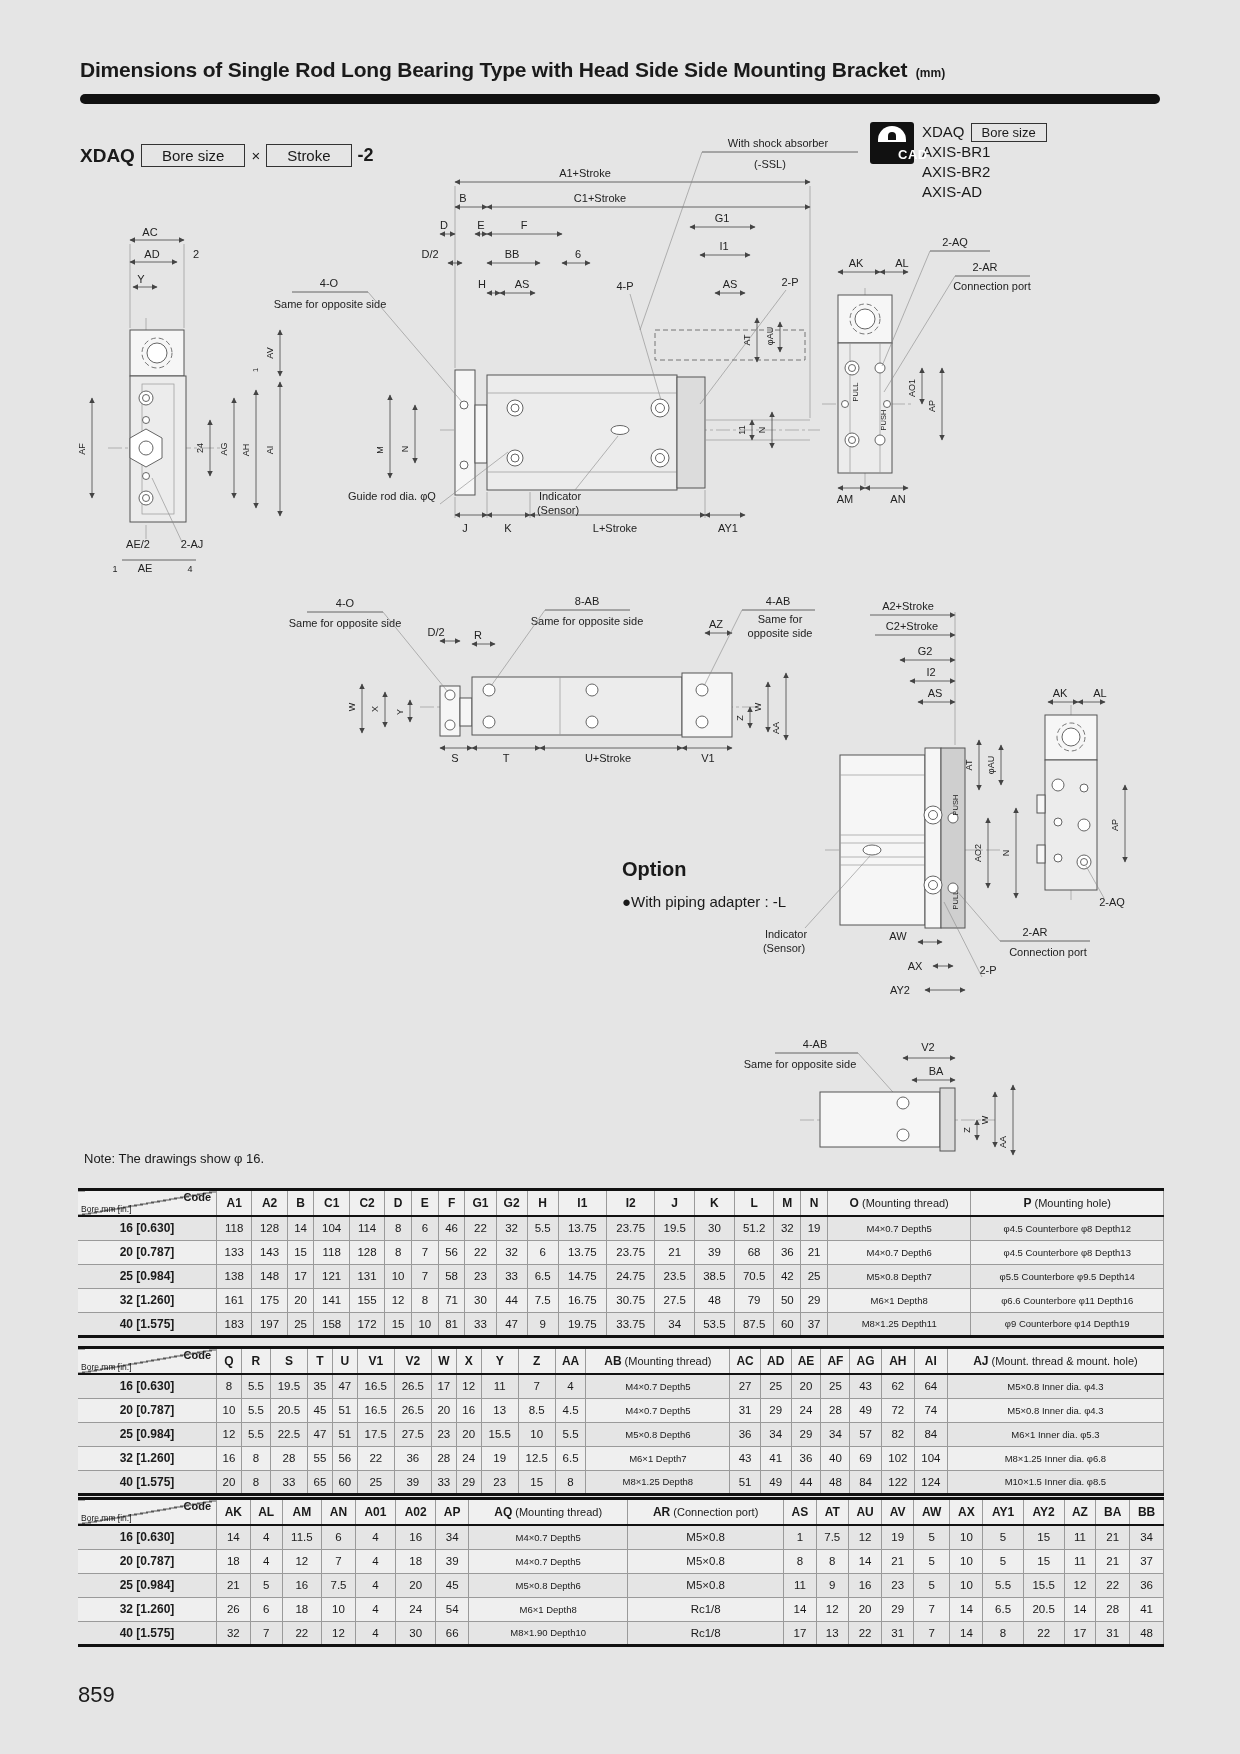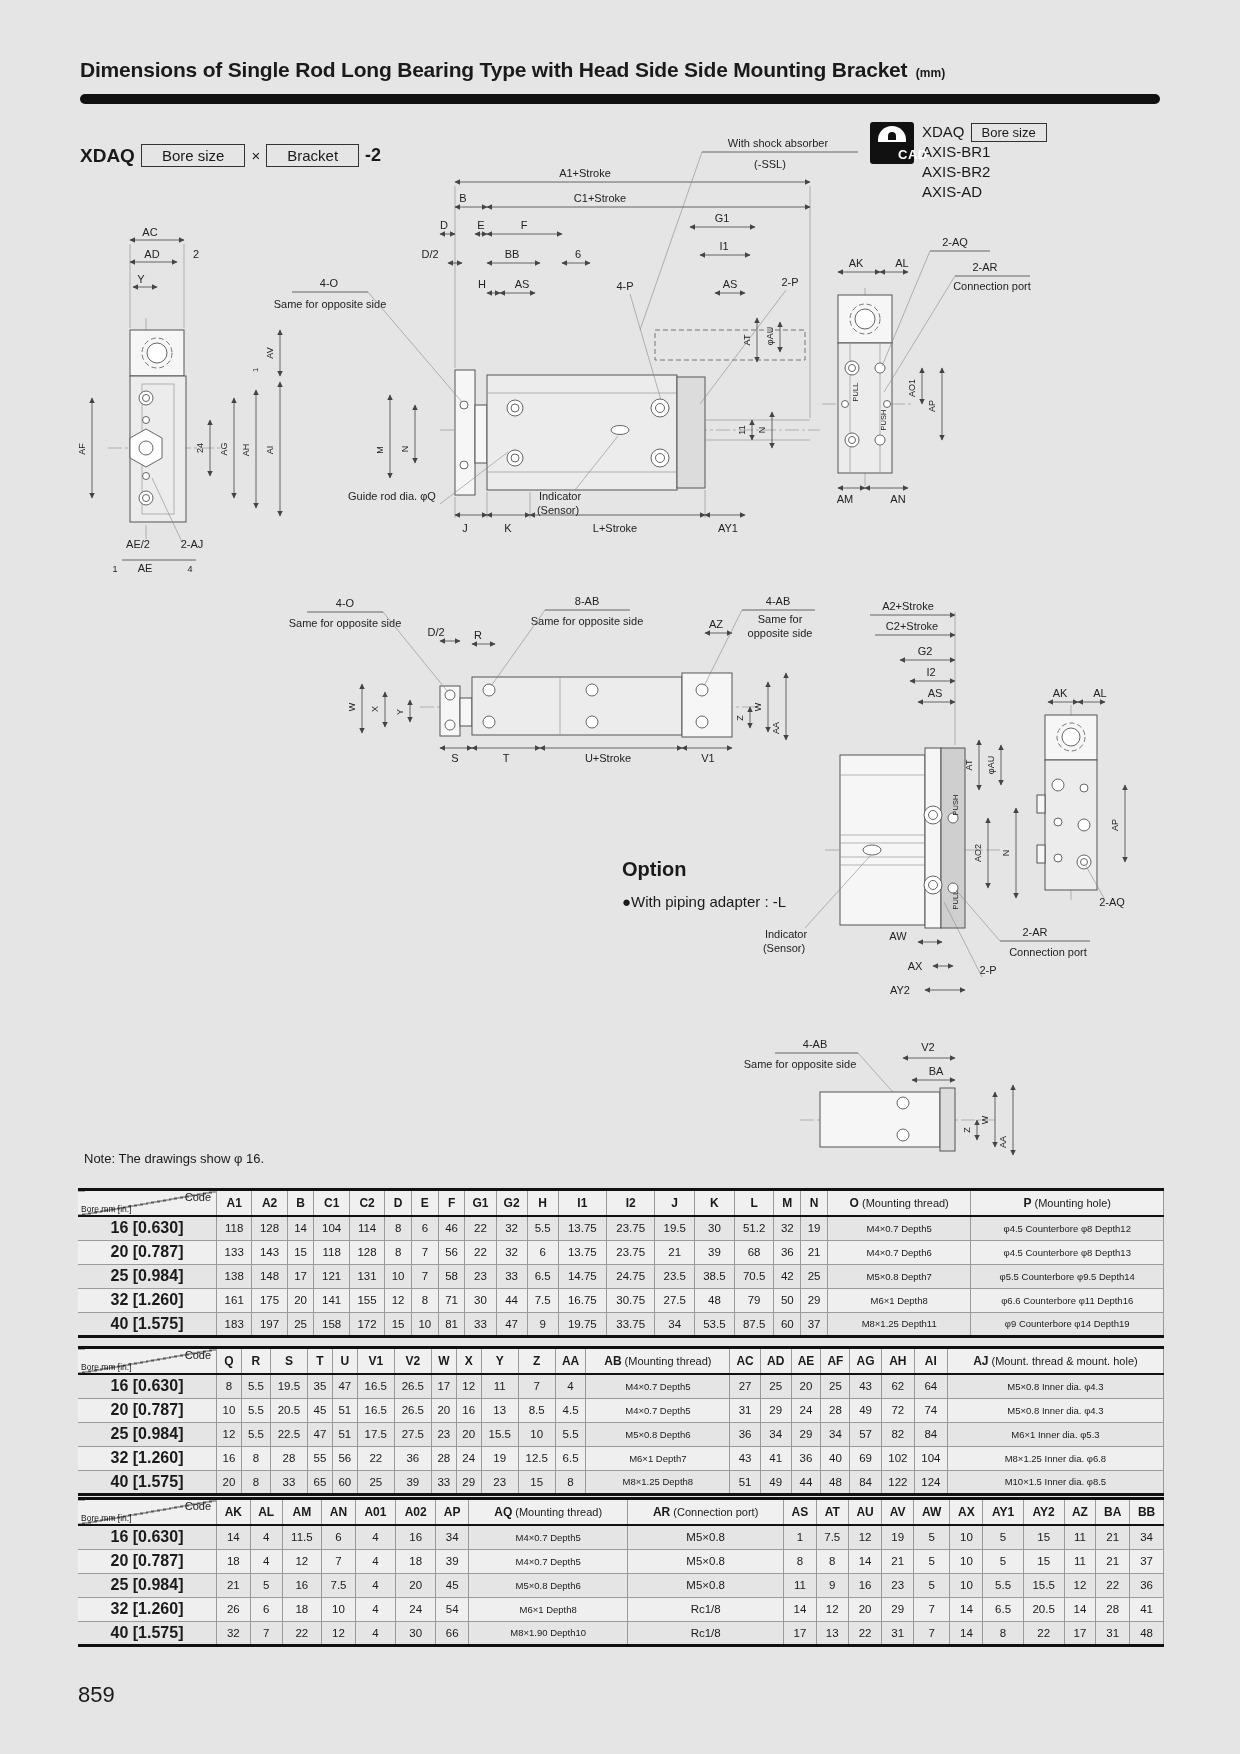--- a/index.html
+++ b/index.html
@@ -50,47 +50,47 @@
   svg text.xs{font-size:7.5px;}
   
   .dimtable{position:absolute;left:78px;width:1086px;border-collapse:collapse;
             border-top:3px solid #111;border-bottom:3px solid #111;}
   .dimtable th,.dimtable td{border:1px solid #9a9a9a;padding:2px 3px;text-align:center;white-space:nowrap;}
   .dimtable thead tr{background:#f0f0f0;}
   .dimtable thead th{border-bottom:2.5px solid #111;font-size:12px;height:20px;}
   .dimtable thead th .hdesc{font-weight:normal;font-size:11px;}
   .dimtable tbody tr{height:24px;}
   .dimtable tbody tr:nth-child(even){background:#efefef;}
-  .dimtable th.bore{width:132px;font-size:16px;border-left:none;}
+  .dimtable th.bore{width:132px;font-size:12px;border-left:none;}
   .dimtable td{font-size:11.5px;}
   .dimtable td.small{font-size:9.5px;}
   .dimtable th.corner{position:relative;width:132px;border-left:none;
      background-image:linear-gradient(to bottom right,transparent 48.5%,#555 48.5%,#555 51.5%,transparent 51.5%);}
-  .dimtable th.corner .code{position:absolute;right:5px;top:0;font-size:11px;font-weight:normal;padding-left:48px;}
+  .dimtable th.corner .code{position:absolute;right:5px;top:0;font-size:11px;font-weight:bold;padding-left:48px;}
   .dimtable th.corner .bore-lbl{position:absolute;left:3px;bottom:1px;font-size:8.5px;font-weight:normal;}
   #table-1{top:1188px;}
   #table-2{top:1346px;}
   #table-3{top:1497px;}
 </style>
 </head>
 <body>
 
 <div class="page">
 
   <div class="title-row">
     <h1>Dimensions of Single Rod Long Bearing Type with Head Side Side Mounting Bracket</h1>
     <span class="unit">(mm)</span>
   </div>
   <div class="title-bar"></div>
 
   <div class="model-row">
     <span class="code">XDAQ</span>
     <span class="box">Bore size</span>
     <span class="x">×</span>
-    <span class="box">Bracket</span>
+    <span class="box">Stroke</span>
     <span class="suffix">-2</span>
   </div>
 
   <div class="cad">
     <div class="icon">
       <div class="arch"></div>
       <div class="archhole"></div>
       <div class="cadtxt">CAD</div>
     </div>
     <div class="lines">

